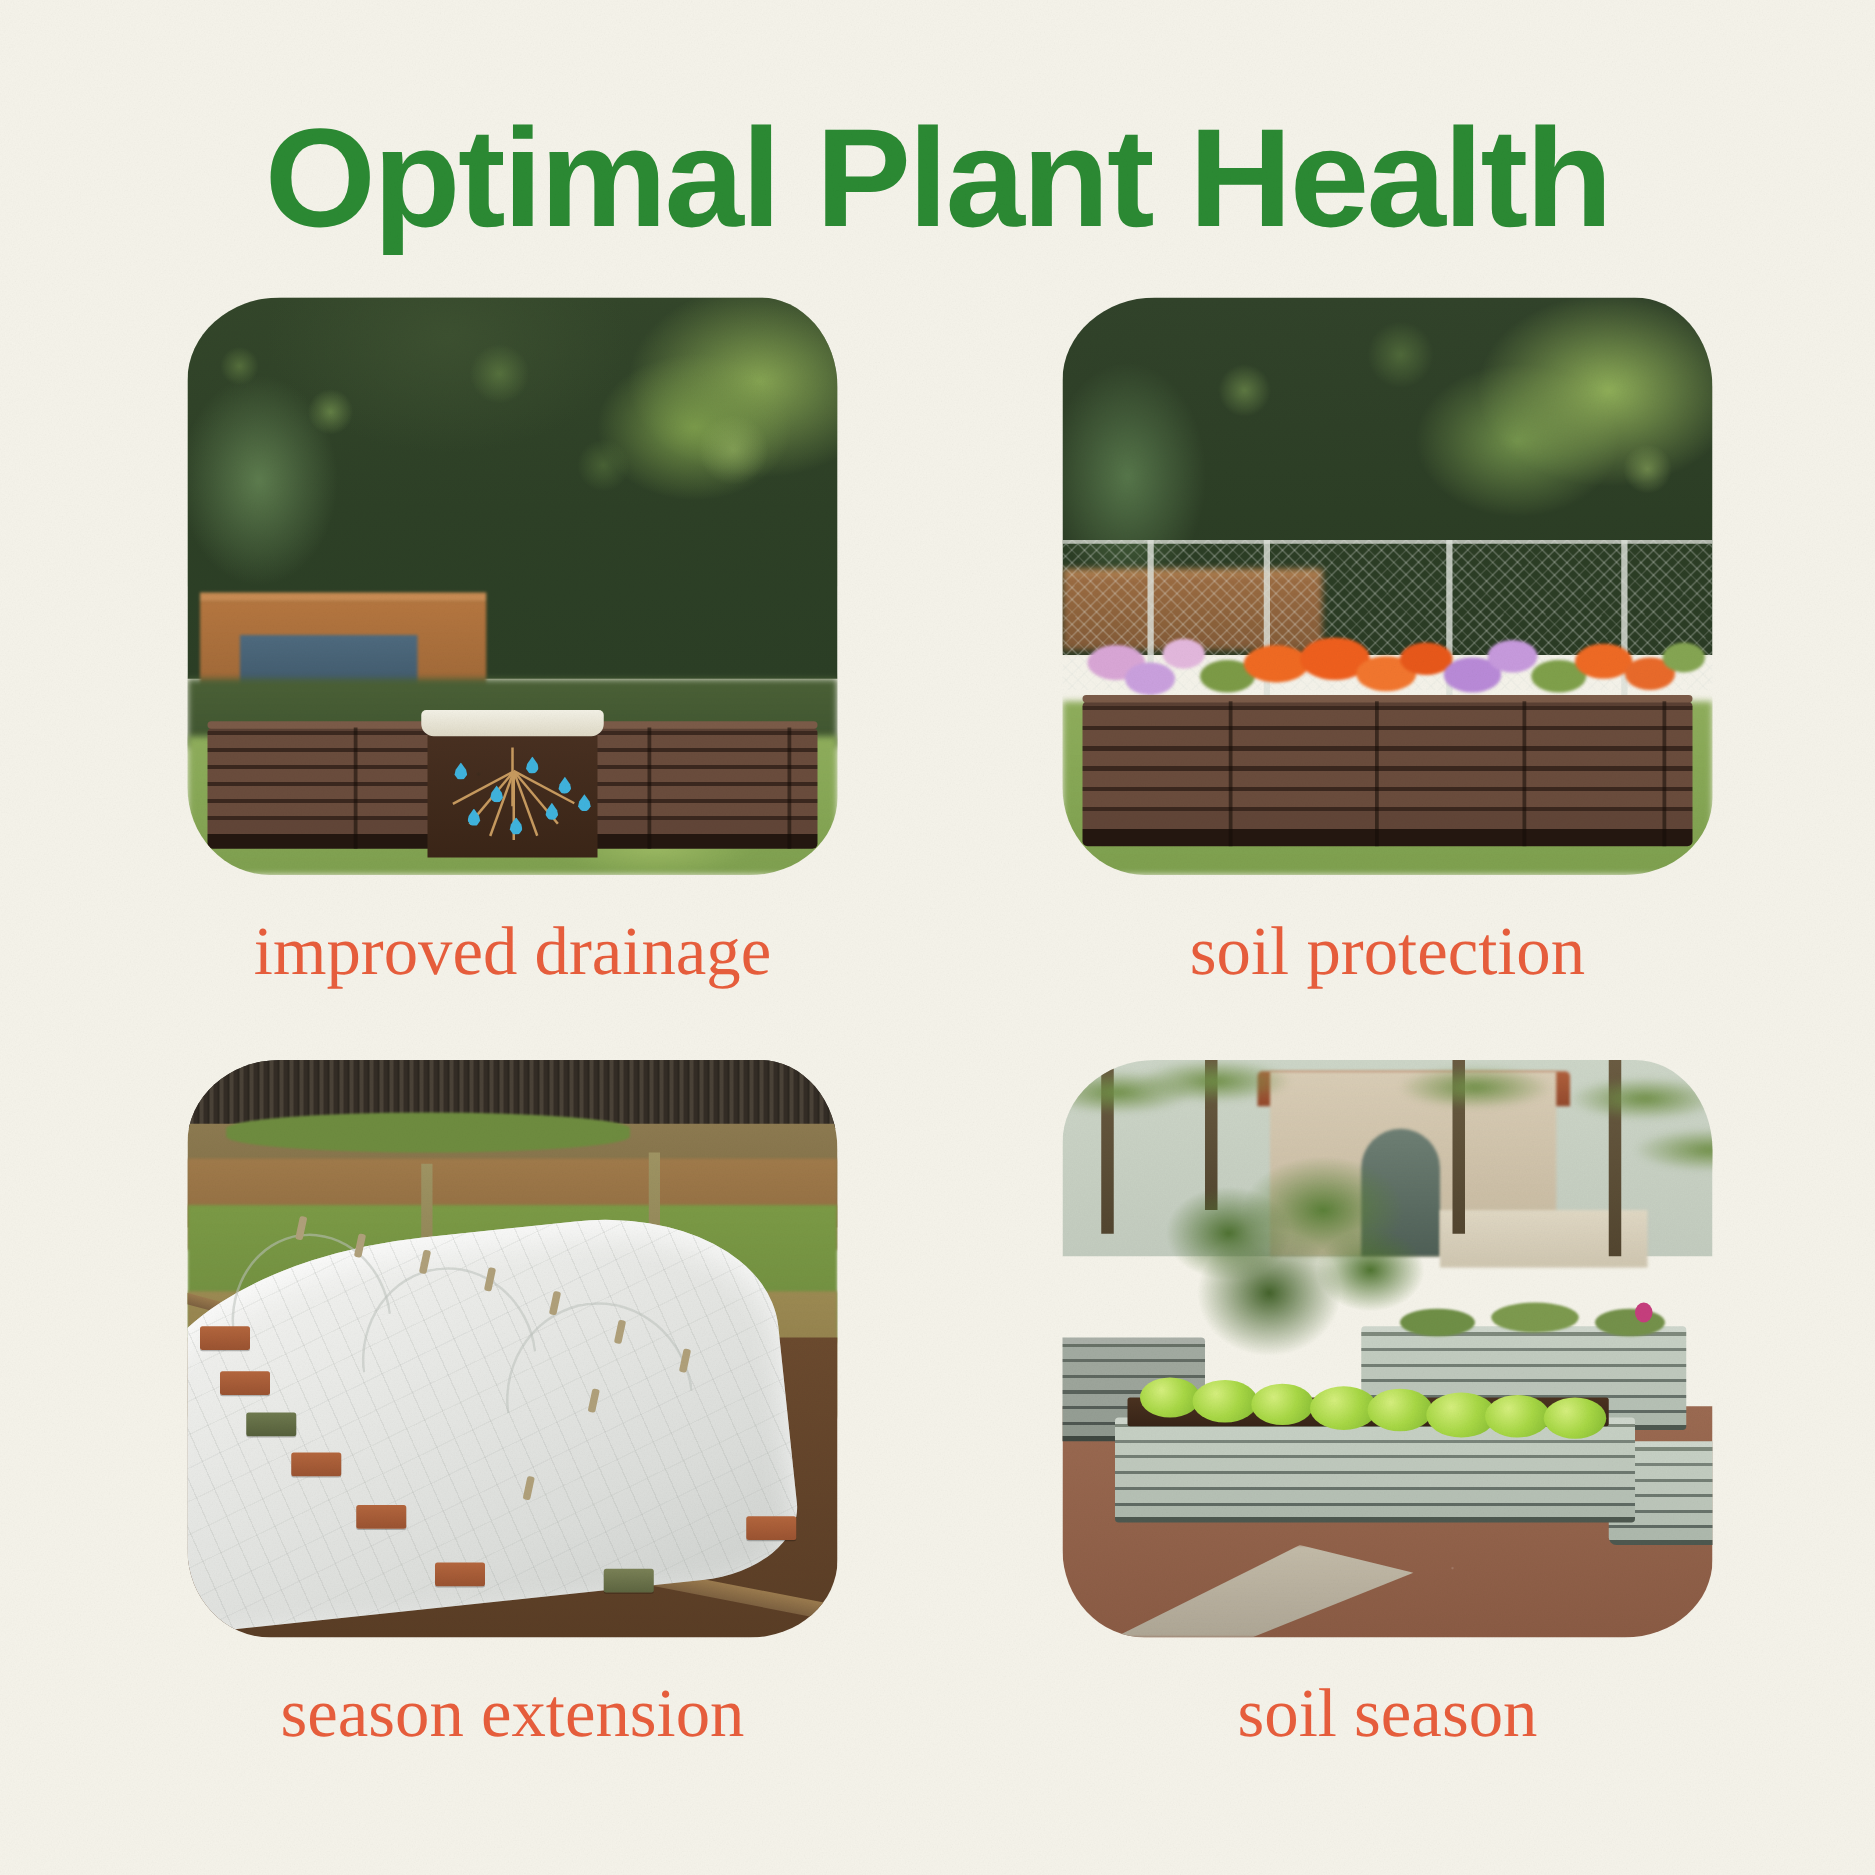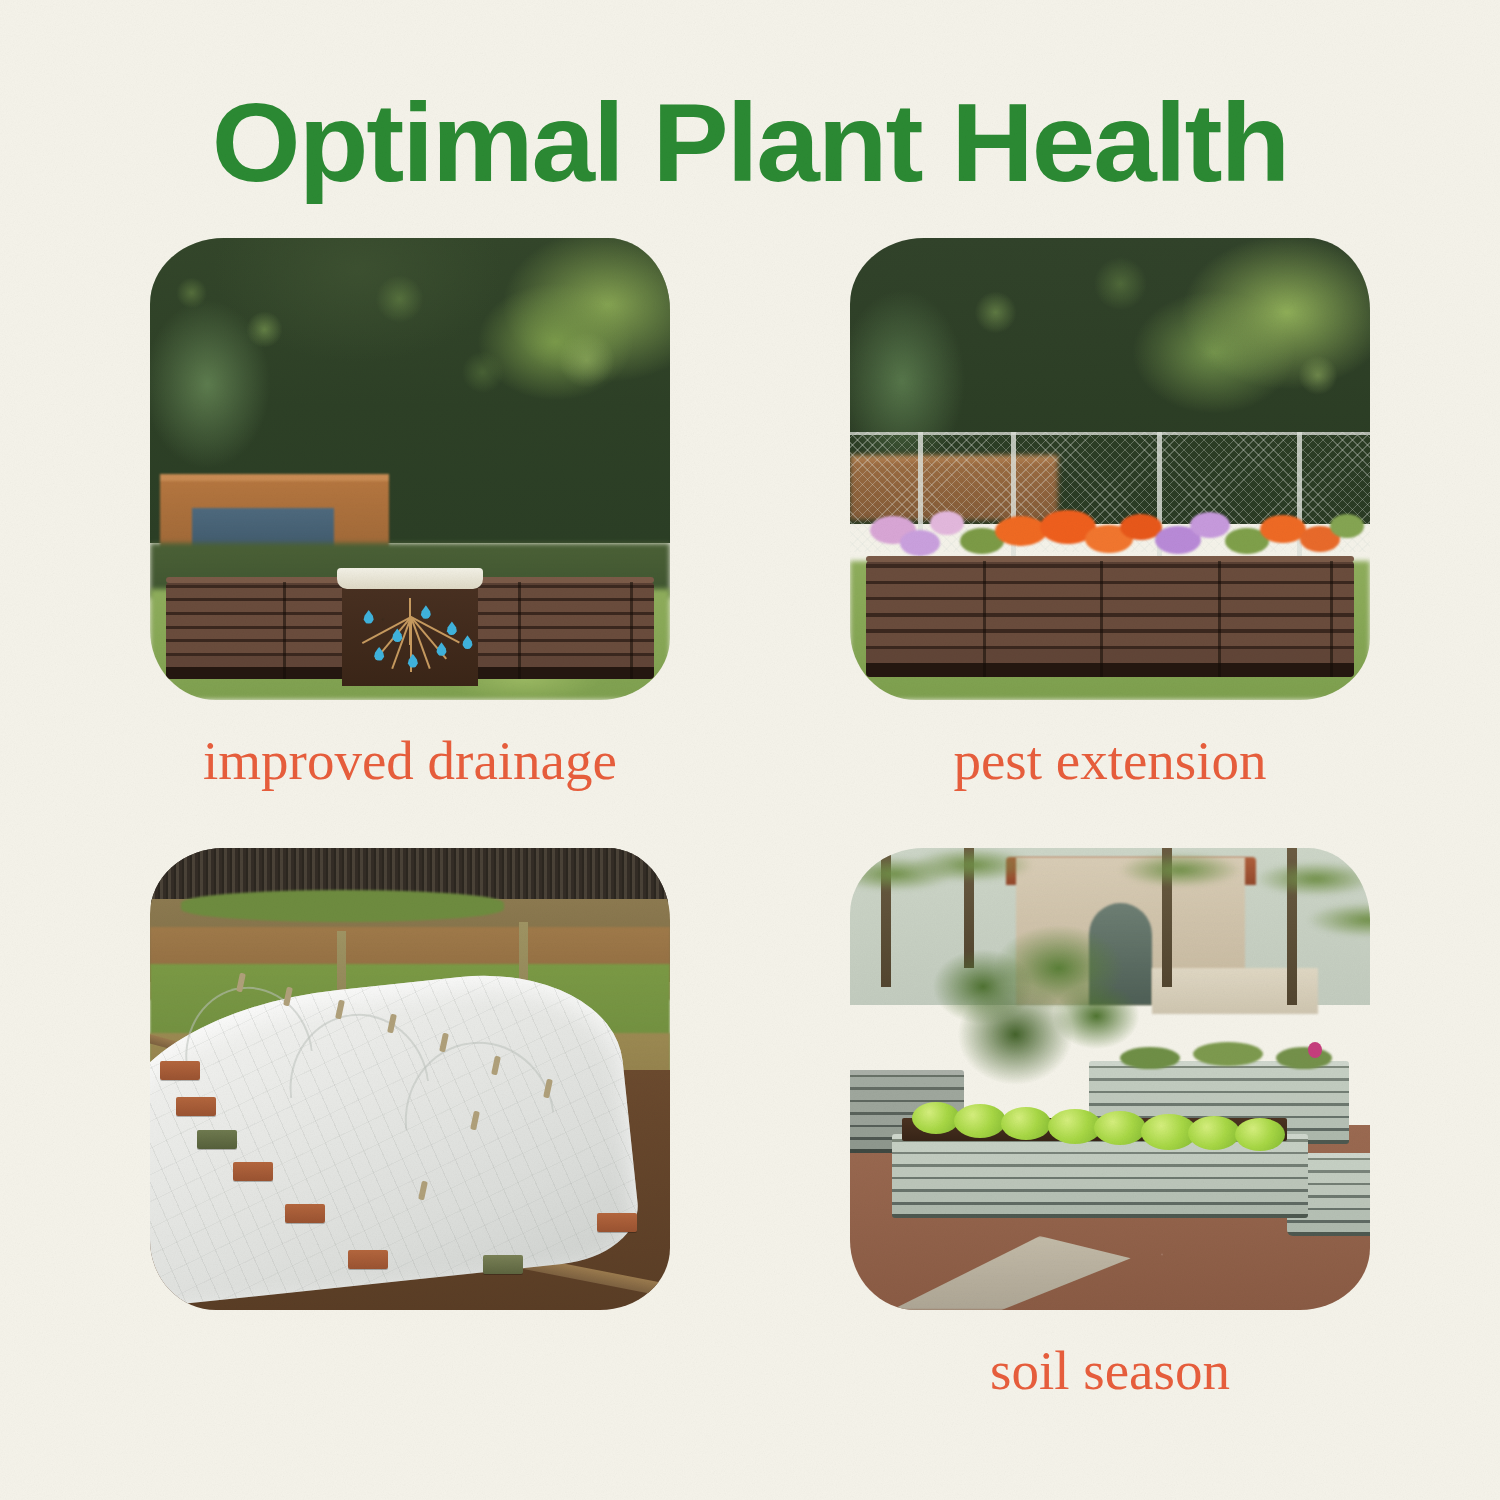--- a/index.html
+++ b/index.html
@@ -356,21 +356,21 @@
           </div>
 
           <div class="bed-brown" style="top:70%; height:25%;">
             <span class="rib" style="left:24%"></span>
             <span class="rib" style="left:48%"></span>
             <span class="rib" style="left:72%"></span>
             <span class="rib" style="left:95%"></span>
           </div>
         </div>
       </div>
-      <figcaption class="caption cap-row1">pest extension</figcaption>
+      <figcaption class="caption cap-row1">soil protection</figcaption>
     </figure>
 
     <div style="grid-column:1/3; height:0"></div>
 
     <figure class="card-figure">
       <div class="photo">
         <div class="scene">
           <div class="p3-forest"></div>
           <div class="p3-hill"></div>
           <div class="p3-green1"></div>
@@ -404,20 +404,21 @@
           <span class="brick" style="left:2%;  top:46%"></span>
           <span class="brick" style="left:5%;  top:54%"></span>
           <span class="brick" style="left:9%;  top:61%; background:linear-gradient(#6f7a4f,#56603b)"></span>
           <span class="brick" style="left:16%; top:68%"></span>
           <span class="brick" style="left:26%; top:77%"></span>
           <span class="brick" style="left:38%; top:87%"></span>
           <span class="brick" style="left:64%; top:88%; background:linear-gradient(#7a8156,#5d6540)"></span>
           <span class="brick" style="left:86%; top:79%"></span>
         </div>
       </div>
+      <figcaption class="caption cap-row2">season extension</figcaption>
     </figure>
 
     <figure class="card-figure">
       <div class="photo">
         <div class="scene">
           <div class="p4-sky"></div>
           <div class="p4-roof blur1"></div>
           <div class="p4-house blur1"></div>
           <div class="p4-door blur1"></div>
           <div class="p4-wall blur1"></div>

